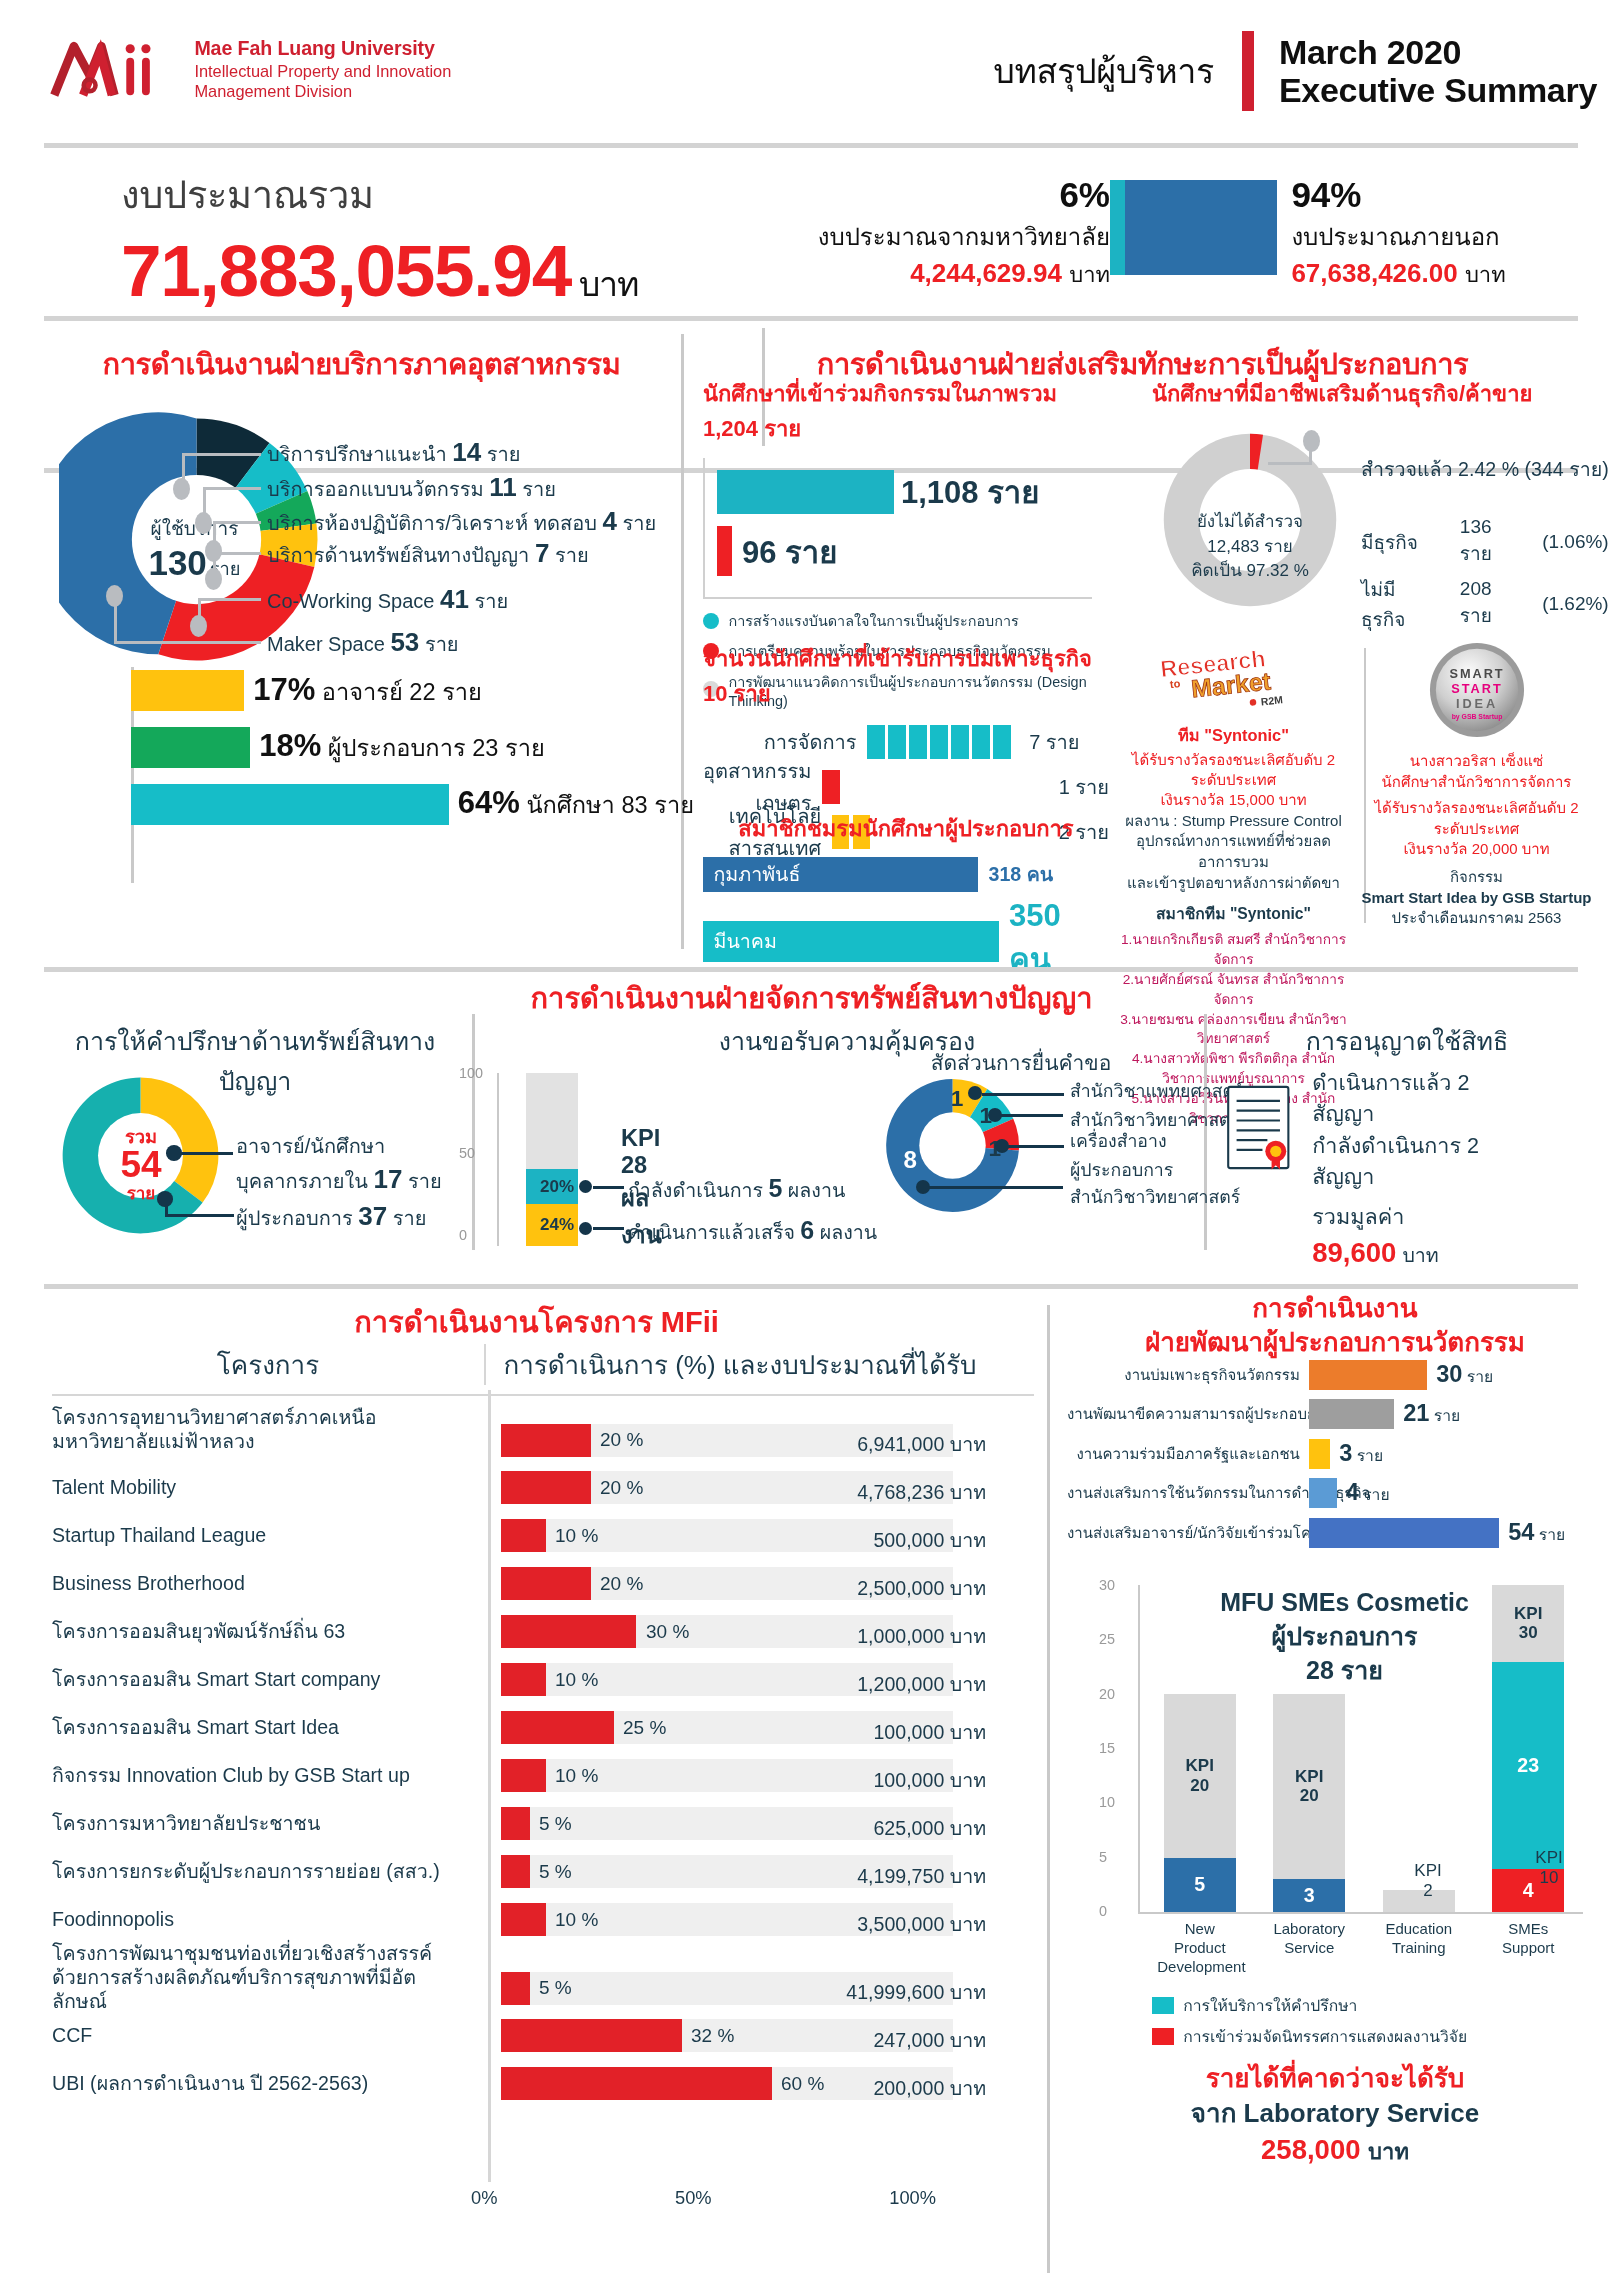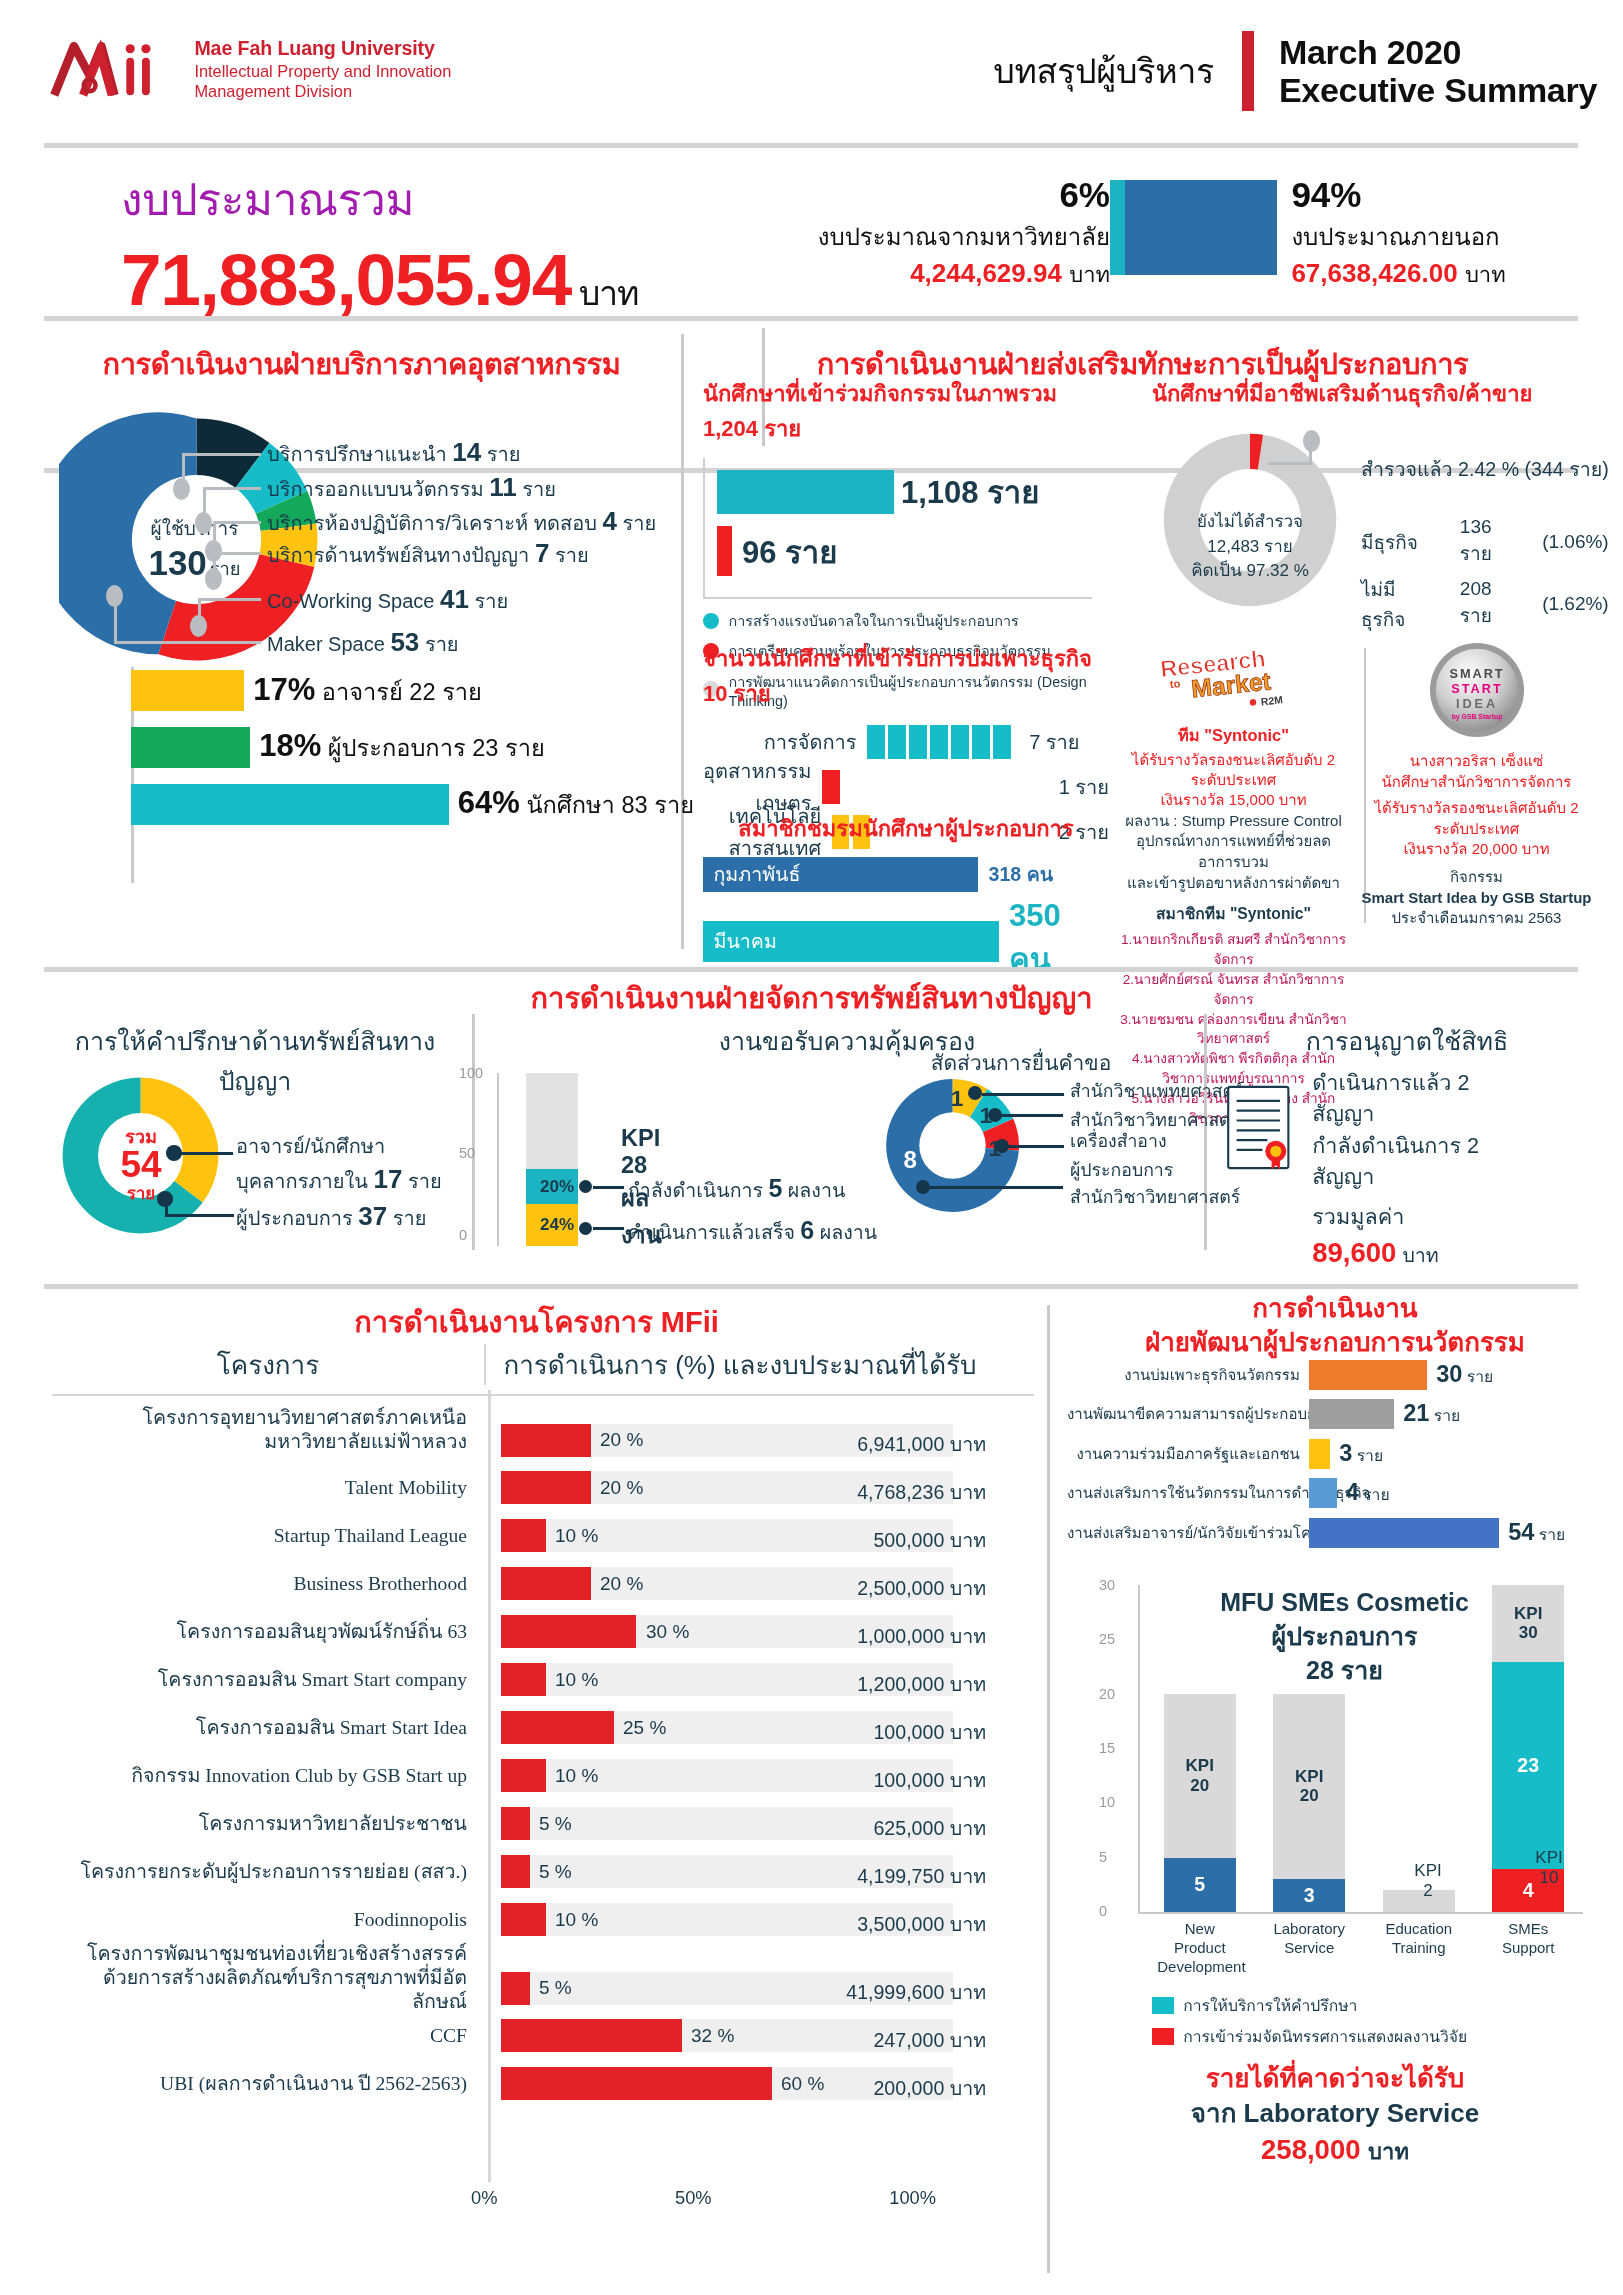--- a/index.html
+++ b/index.html
@@ -26,21 +26,21 @@
   .head-th { font-size:34px; color:#0f0f0f; font-family:"Liberation Sans", sans-serif; padding-right:27.5px; letter-spacing:-0.3px;}
   .head-rule { width:12.4px; height:80px; background:#cf2030; }
   .head-en { padding-left:25px; line-height:1.12; }
   .head-en div { font-size:34px; font-weight:bold; color:#0f0f0f; letter-spacing:-0.3px;}
 
   .hr-thick { position:absolute; left:44px; width:1534px; height:4.6px; background:#d3d3d3; }
 
   
   .budget { position:absolute; left:0; top:157px; width:1623px; height:151px; }
   .b-left { position:absolute; left:121px; top:6.5px; }
-  .b-left .lab { font-size:44px; color:#a21caf; letter-spacing:-0.3px; }
+  .b-left .lab { font-size:38px; color:#404040; letter-spacing:-0.3px; }
   .b-left .amt { font-size:73px; font-weight:bold; color:#ee2024; letter-spacing:-1.3px; line-height:1.25;}
   .b-left .amt .unit { font-size:34px; font-weight:normal; color:#111; margin-left:7.9px;}
 
   .vdiv { position:absolute; width:2.6px; background:#c9c9c9; }
 
   .b-right { position:absolute; left:789px; top:18.3px; width:811px; height:118px; display:flex; align-items:flex-start;}
   .bcol { display:flex; flex-direction:column; }
   .bcol.r { align-items:flex-end; text-align:right; width:321px; }
   .bcol.l { align-items:flex-start; text-align:left; width:314px; padding-left:14.4px;}
   .pct { font-size:35px; font-weight:bold; color:#0f0f0f; }
@@ -157,21 +157,21 @@
   .sec3 { position:absolute; left:0; top:1292px; width:1623px; height:1001px;}
   .sec3 .vline { position:absolute; left:1047px; top:13px; width:2.6px; height:968px; background:#c9c9c9;}
   .t3 { position:absolute; left:39px; top:6.5px; width:995px; text-align:center; font-size:29px; font-weight:bold; color:#ee2024;}
   .t4 { position:absolute; left:1060px; top:0px; width:550px; text-align:center; font-size:26px; font-weight:bold; color:#ee2024; line-height:1.3;}
 
   .tbl { position:absolute; left:52px; top:52px; width:982px;}
   .thead { display:flex; border-bottom:2.6px solid #d6d6d6; padding-bottom:9.2px;}
   .thead .c1 { width:432px; text-align:center; font-size:26px; color:#1b3a4b;}
   .thead .c2 { width:510px; text-align:center; font-size:26px; color:#1b3a4b; border-left:2.6px solid #d6d6d6;}
   .trow { display:flex; align-items:center; height:48px; }
-  .trow .c1 { width:432px; text-align:right; padding-right:17px; font-size:19.6px; color:#1b3a4b; line-height:1.22;font-family:Liberation Serif, serif;}
+  .trow .c1 { width:432px; text-align:left; padding-right:17px; font-size:19.6px; color:#1b3a4b; line-height:1.22;}
   .trow .c2 { width:510px; position:relative; height:48px; }
   .pbar-track { position:absolute; left:17px; top:7.2px; width:452px; height:33px; background:#efefef;}
   .pbar { position:absolute; left:17px; top:7.2px; height:33px; background:#e22128;}
   .ppct { position:absolute; top:12.4px; font-size:19px; color:#1b3a4b;}
   .pamt { position:absolute; right:7.9px; top:11px; font-size:19.6px; color:#1b3a4b;}
   .xaxis { position:absolute; left:69px; top:887px; width:458px; display:flex; justify-content:space-between; font-size:18.3px; color:#1b3a4b;}
   .xaxisline { position:absolute; left:239px; top:79px; width:2.6px; height:805px; background:#d6d6d6;}
 
   
   .idbars { position:absolute; left:1067px; top:65px; width:543px;}

